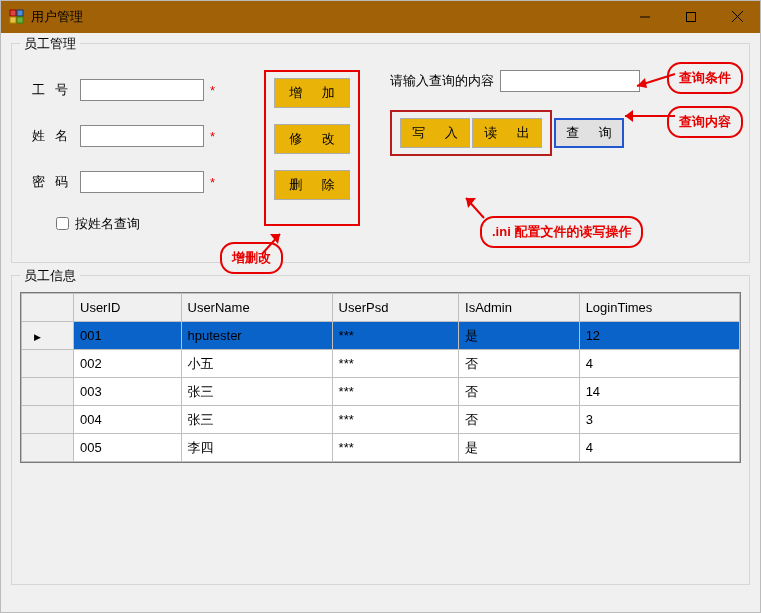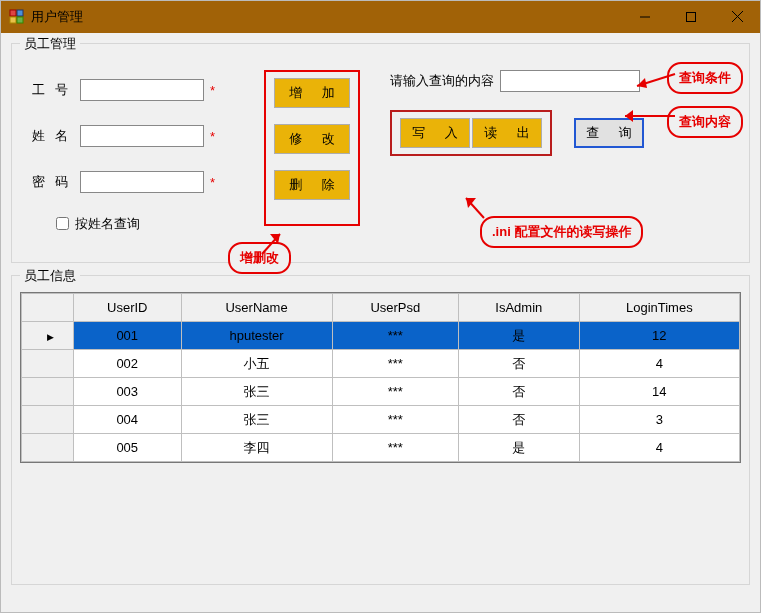--- a/index.html
+++ b/index.html
@@ -38,31 +38,31 @@
  
  .query-col{flex:1;padding-left:30px;padding-top:4px;position:relative}
  .qrow{display:flex;align-items:center;margin-bottom:18px}
  .qlabel{margin-right:6px}
  .combo{position:relative;width:110px;height:24px;border:1px solid #888;background:#fff;display:flex;align-items:center;padding:0 18px 0 6px}
  .combo .arrow{position:absolute;right:4px;top:5px;font-size:10px;color:#555}
  .qinput{width:140px;height:22px;border:1px solid #888;background:#fff}
 
  .rw-box{border:2px solid #b91c1c;padding:6px 8px;display:inline-flex;gap:2px}
  .rw-box .btn{width:70px}
- .query-btn{width:70px;height:30px;border:2px solid #2157d3;background:#e1e1e1;display:inline-flex;align-items:center;justify-content:center;letter-spacing:8px;margin-left:22px;padding-left:8px}
+ .query-btn{width:70px;height:30px;border:2px solid #2157d3;background:#e1e1e1;display:inline-flex;align-items:center;justify-content:center;letter-spacing:8px;margin-left:2px;padding-left:8px}
 
  
  .bubble{position:absolute;color:#e60000;font-weight:bold;border:2px solid #e60000;border-radius:14px;padding:0 10px;height:32px;display:flex;align-items:center;background:#f0f0f0;white-space:nowrap}
  .arrow-svg{position:absolute;pointer-events:none}
 
  
  .gb2{height:310px}
  .dgwrap{margin:16px 8px 8px 8px;border:1px solid #777}
  table{border-collapse:collapse;width:100%;background:#fff;font-size:13px}
- th,td{border:1px solid #bfbfbf;height:28px;padding:0 6px;text-align:center;font-weight:normal}
+ th,td{border:1px solid #bfbfbf;height:28px;padding:0 6px;text-align:left;font-weight:normal}
  th{background:#f0f0f0}
  th.rowhead,td.rowhead{width:52px;background:#f0f0f0}
  tr.sel td{background:#0a63c9;color:#000000}
  tr.sel td.rowhead{background:#f0f0f0;color:#000}
  tr.sel td.rowhead::before{content:"▶";font-size:9px;color:#000;margin-left:6px}
 </style>
 </head>
 <body>
 
 <div class="window">
@@ -159,21 +159,21 @@
 
         <span class="bubble" style="top:150px;left:120px">.ini 配置文件的读写操作</span>
         <svg class="arrow-svg" style="top:126px;left:100px" width="30" height="30">
               <line x1="24" y1="26" x2="6" y2="6" stroke="#e60000" stroke-width="2"></line>
               <polygon points="6,6 16,6 8,16" fill="#e60000"></polygon>
             </svg>
       </div>
 
     </div>
 
-    <span class="bubble" style="bottom:-12px;left:216px">增删改</span>
+    <span class="bubble" style="bottom:-12px;left:208px">增删改</span>
     <svg class="arrow-svg" style="bottom:4px;left:246px" width="30" height="30">
           <line x1="4" y1="26" x2="22" y2="6" stroke="#e60000" stroke-width="2"></line>
           <polygon points="22,6 12,6 20,16" fill="#e60000"></polygon>
         </svg>
   </div>
 
   <div class="groupbox gb2">
     <span class="grouplabel">员工信息</span>
     <div class="dgwrap">
       <table>

